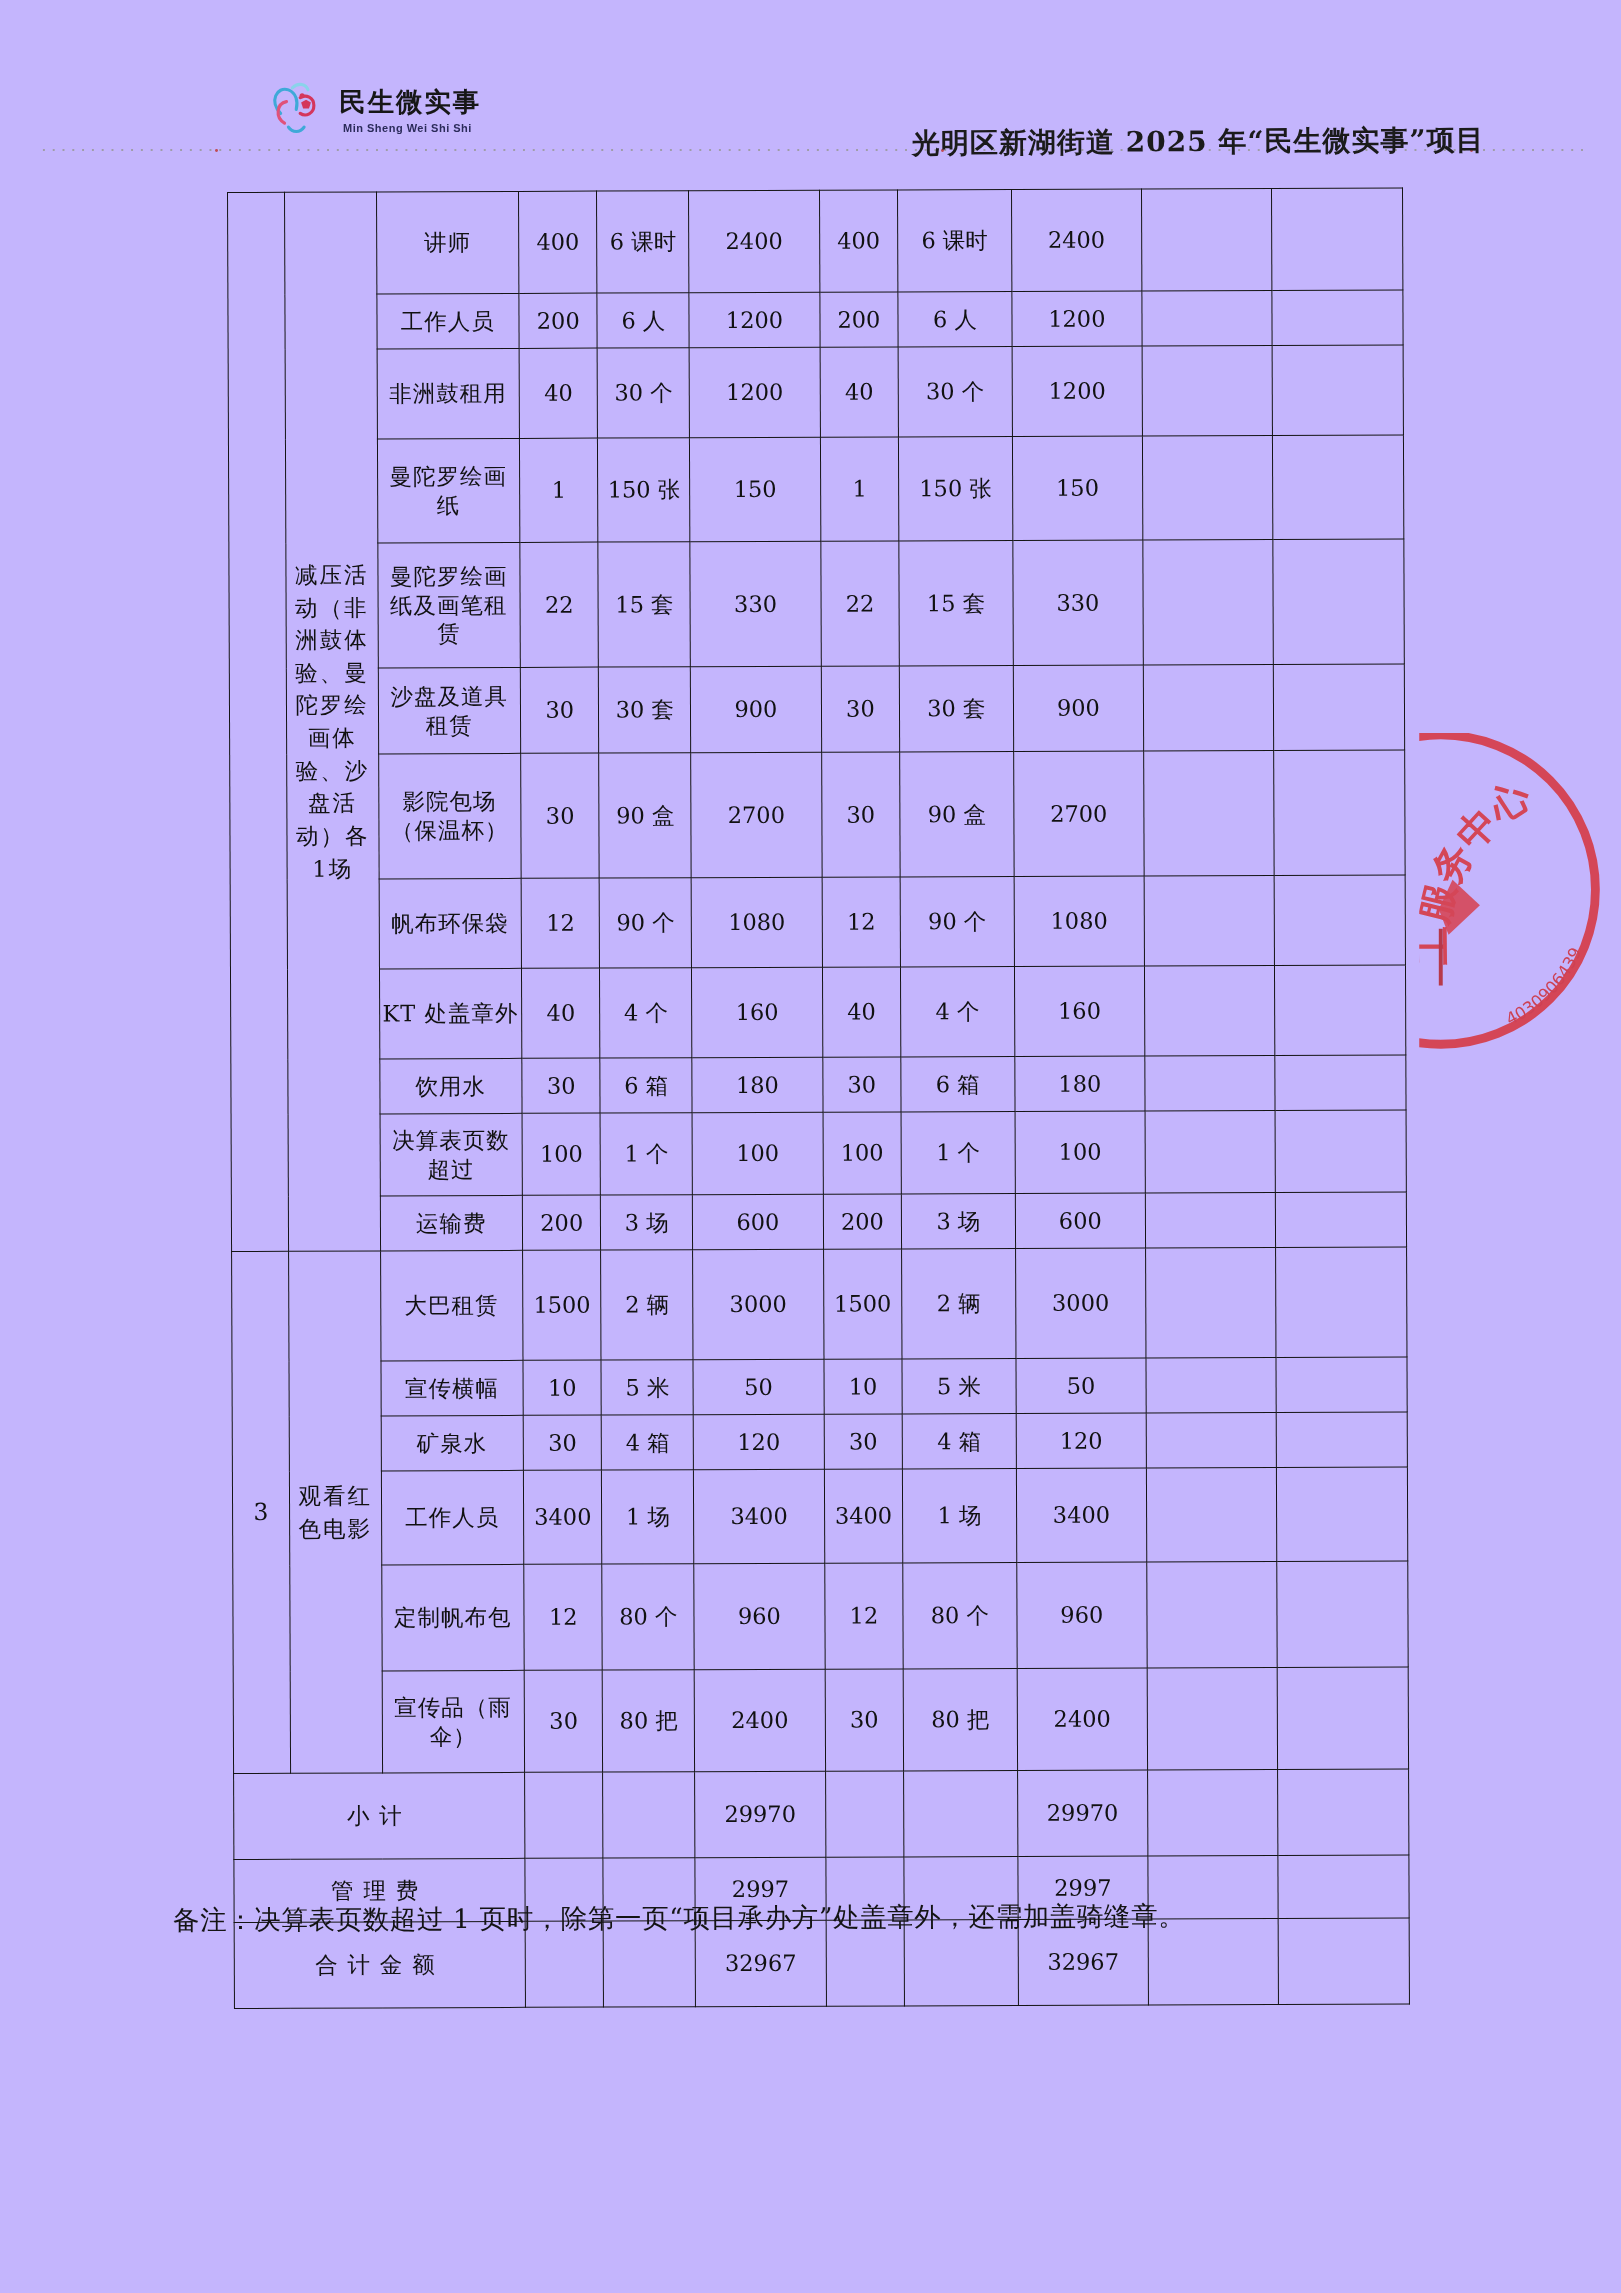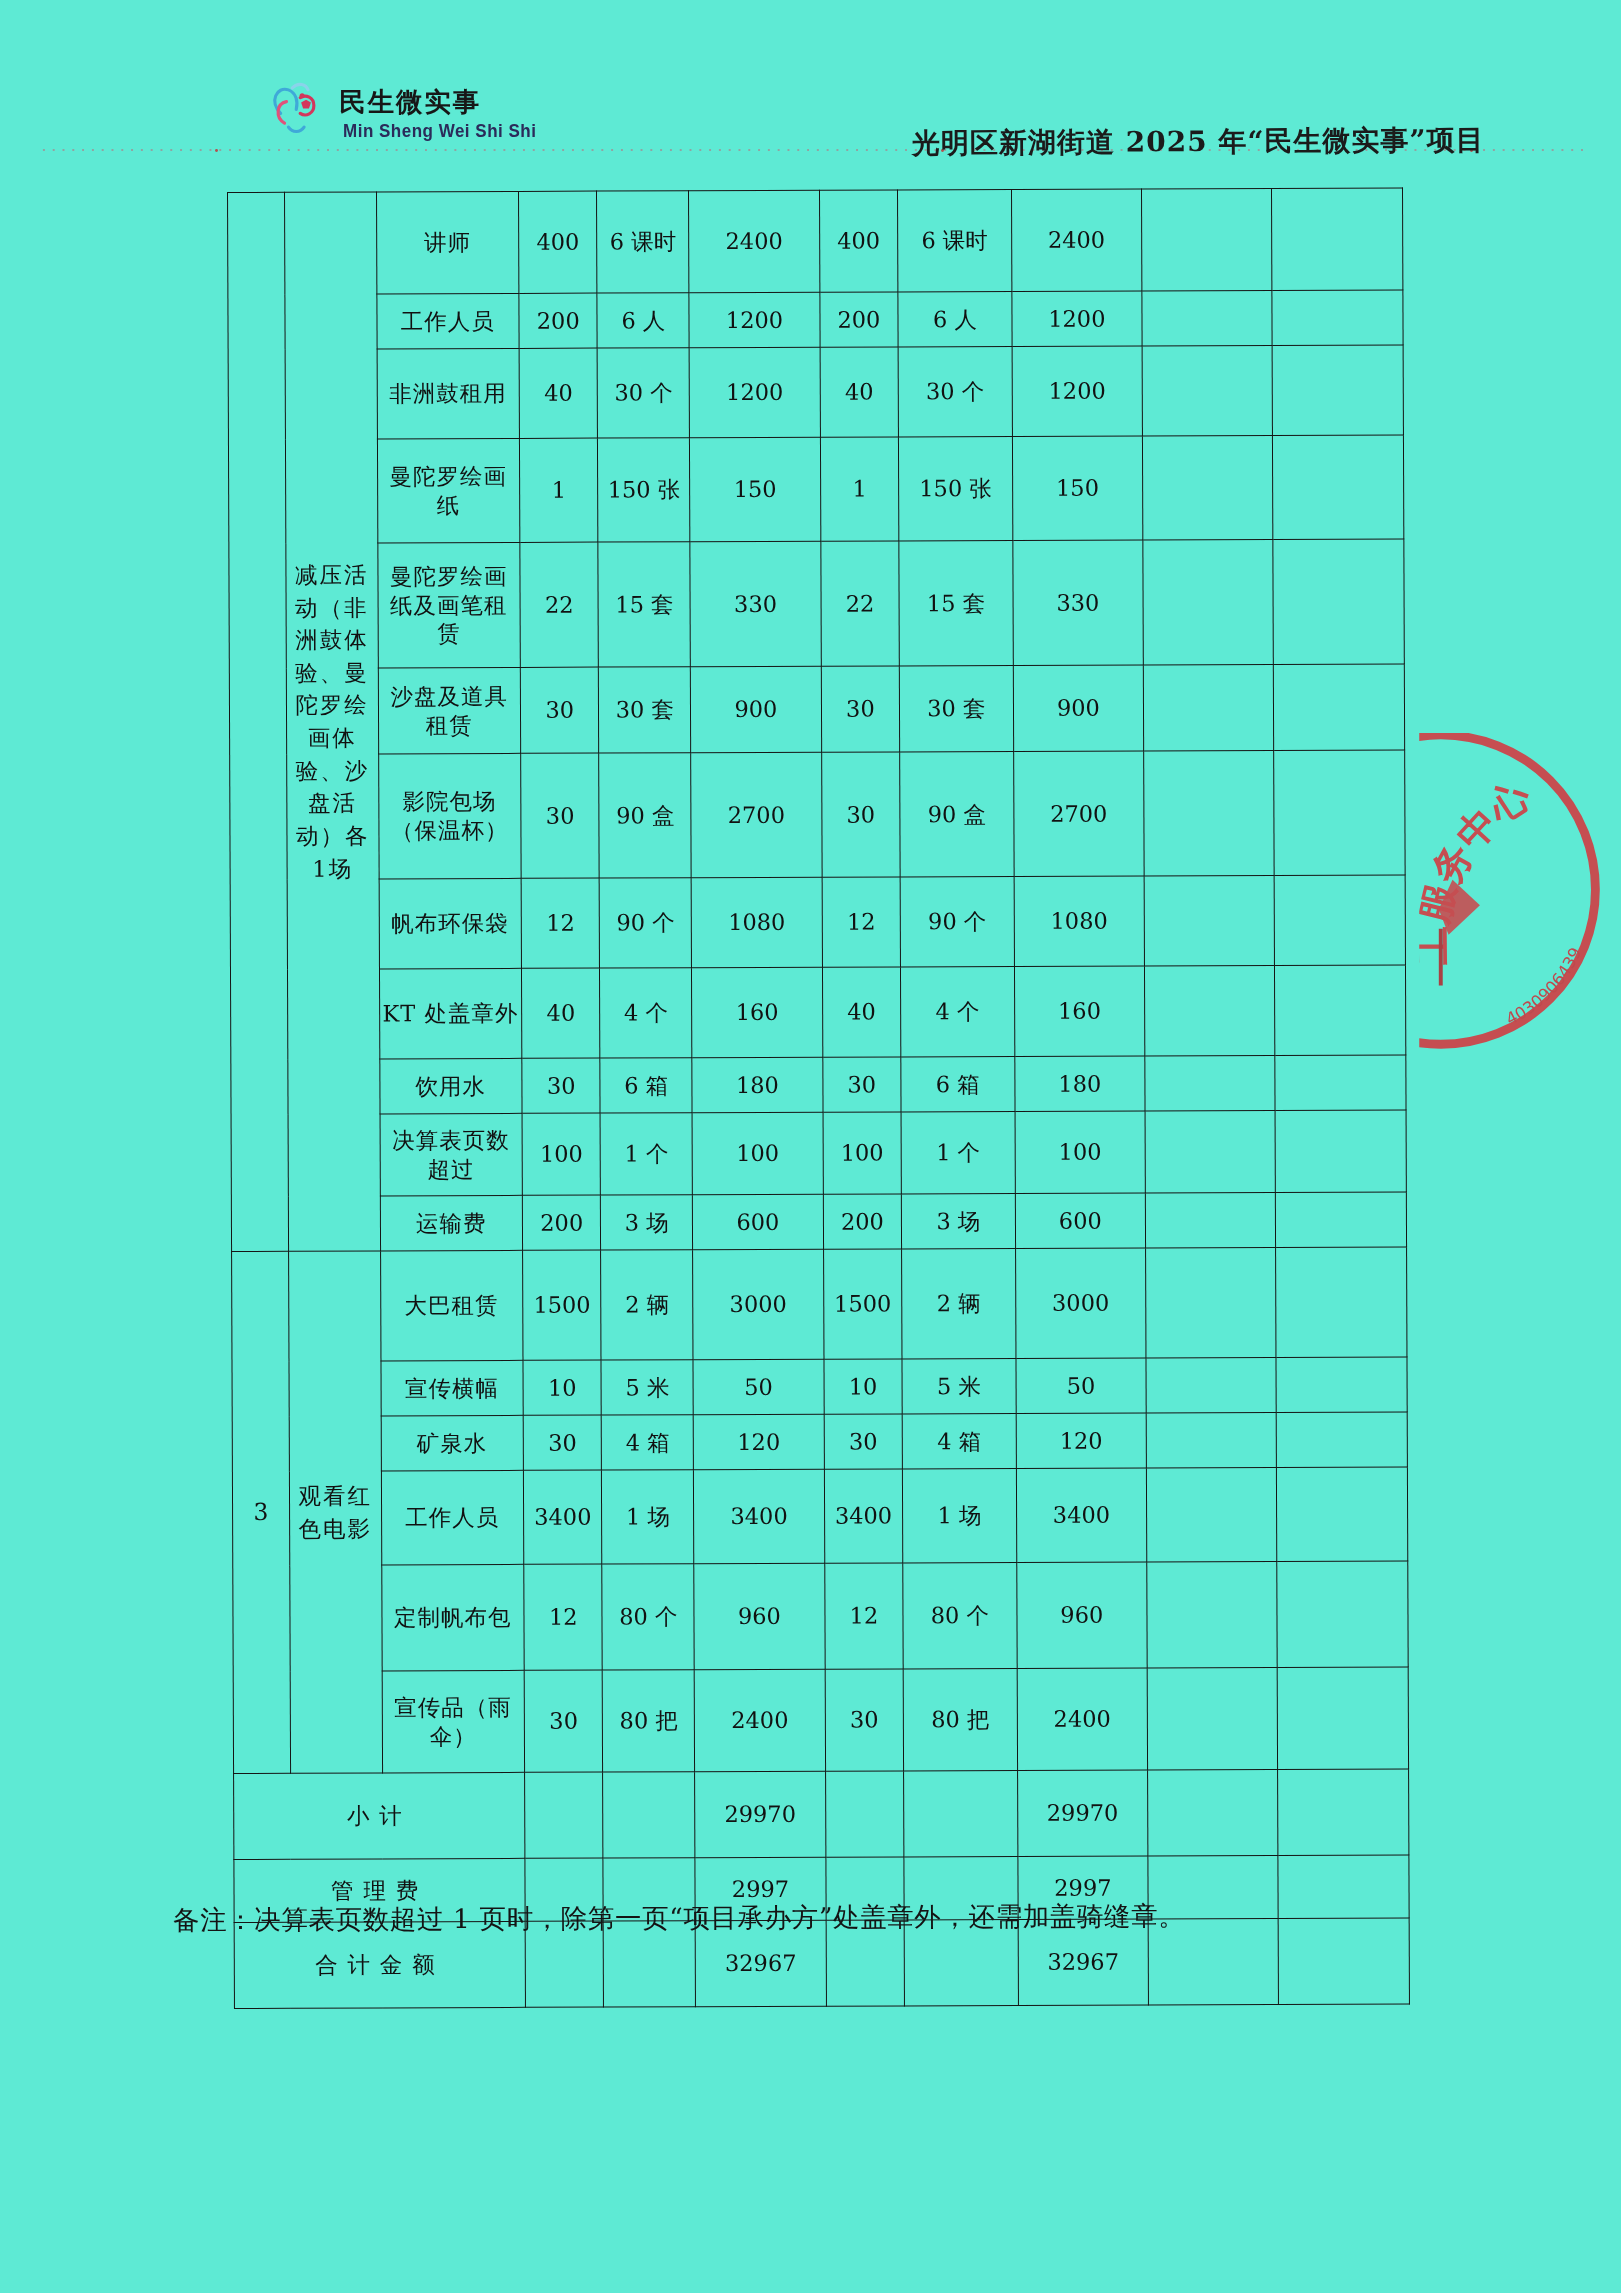--- a/index.html
+++ b/index.html
@@ -1,26 +1,26 @@
 <!DOCTYPE html>
 <html><head>
 <meta charset="utf-8">
 <style>
   html,body{margin:0;padding:0;background:#8a8a8a;}
   body{font-family:"Liberation Serif","DejaVu Serif",serif;}
   .page{
-    position:relative;width:1621px;height:2294px;background:#5eead4;
+    position:relative;width:1621px;height:2294px;background:#c4b5fd;
     margin:0 auto;overflow:hidden;
   }
   
   .hdr{position:absolute;left:0;top:0;width:1621px;height:186px;}
   .logo{position:absolute;left:263px;top:76px;width:225px;height:61px;}
   .logo svg{display:block;}
   .logo-sub{
-    position:absolute;left:343px;top:122px;font-size:17px;letter-spacing:0.5px;
+    position:absolute;left:343px;top:122px;font-size:11px;letter-spacing:0.5px;
     color:#2b2b5a;font-family:"Liberation Sans",sans-serif;font-weight:bold;
     white-space:nowrap;transform:scaleY(1.05);
   }
   .hdr-title{
     position:absolute;left:912px;top:123px;font-size:28px;color:#1b1b1b;
     white-space:nowrap;letter-spacing:1px;
     font-family:"DejaVu Serif","Liberation Serif",serif;font-weight:bold;
     transform:rotate(-0.35deg);
   }
   .dotline{

